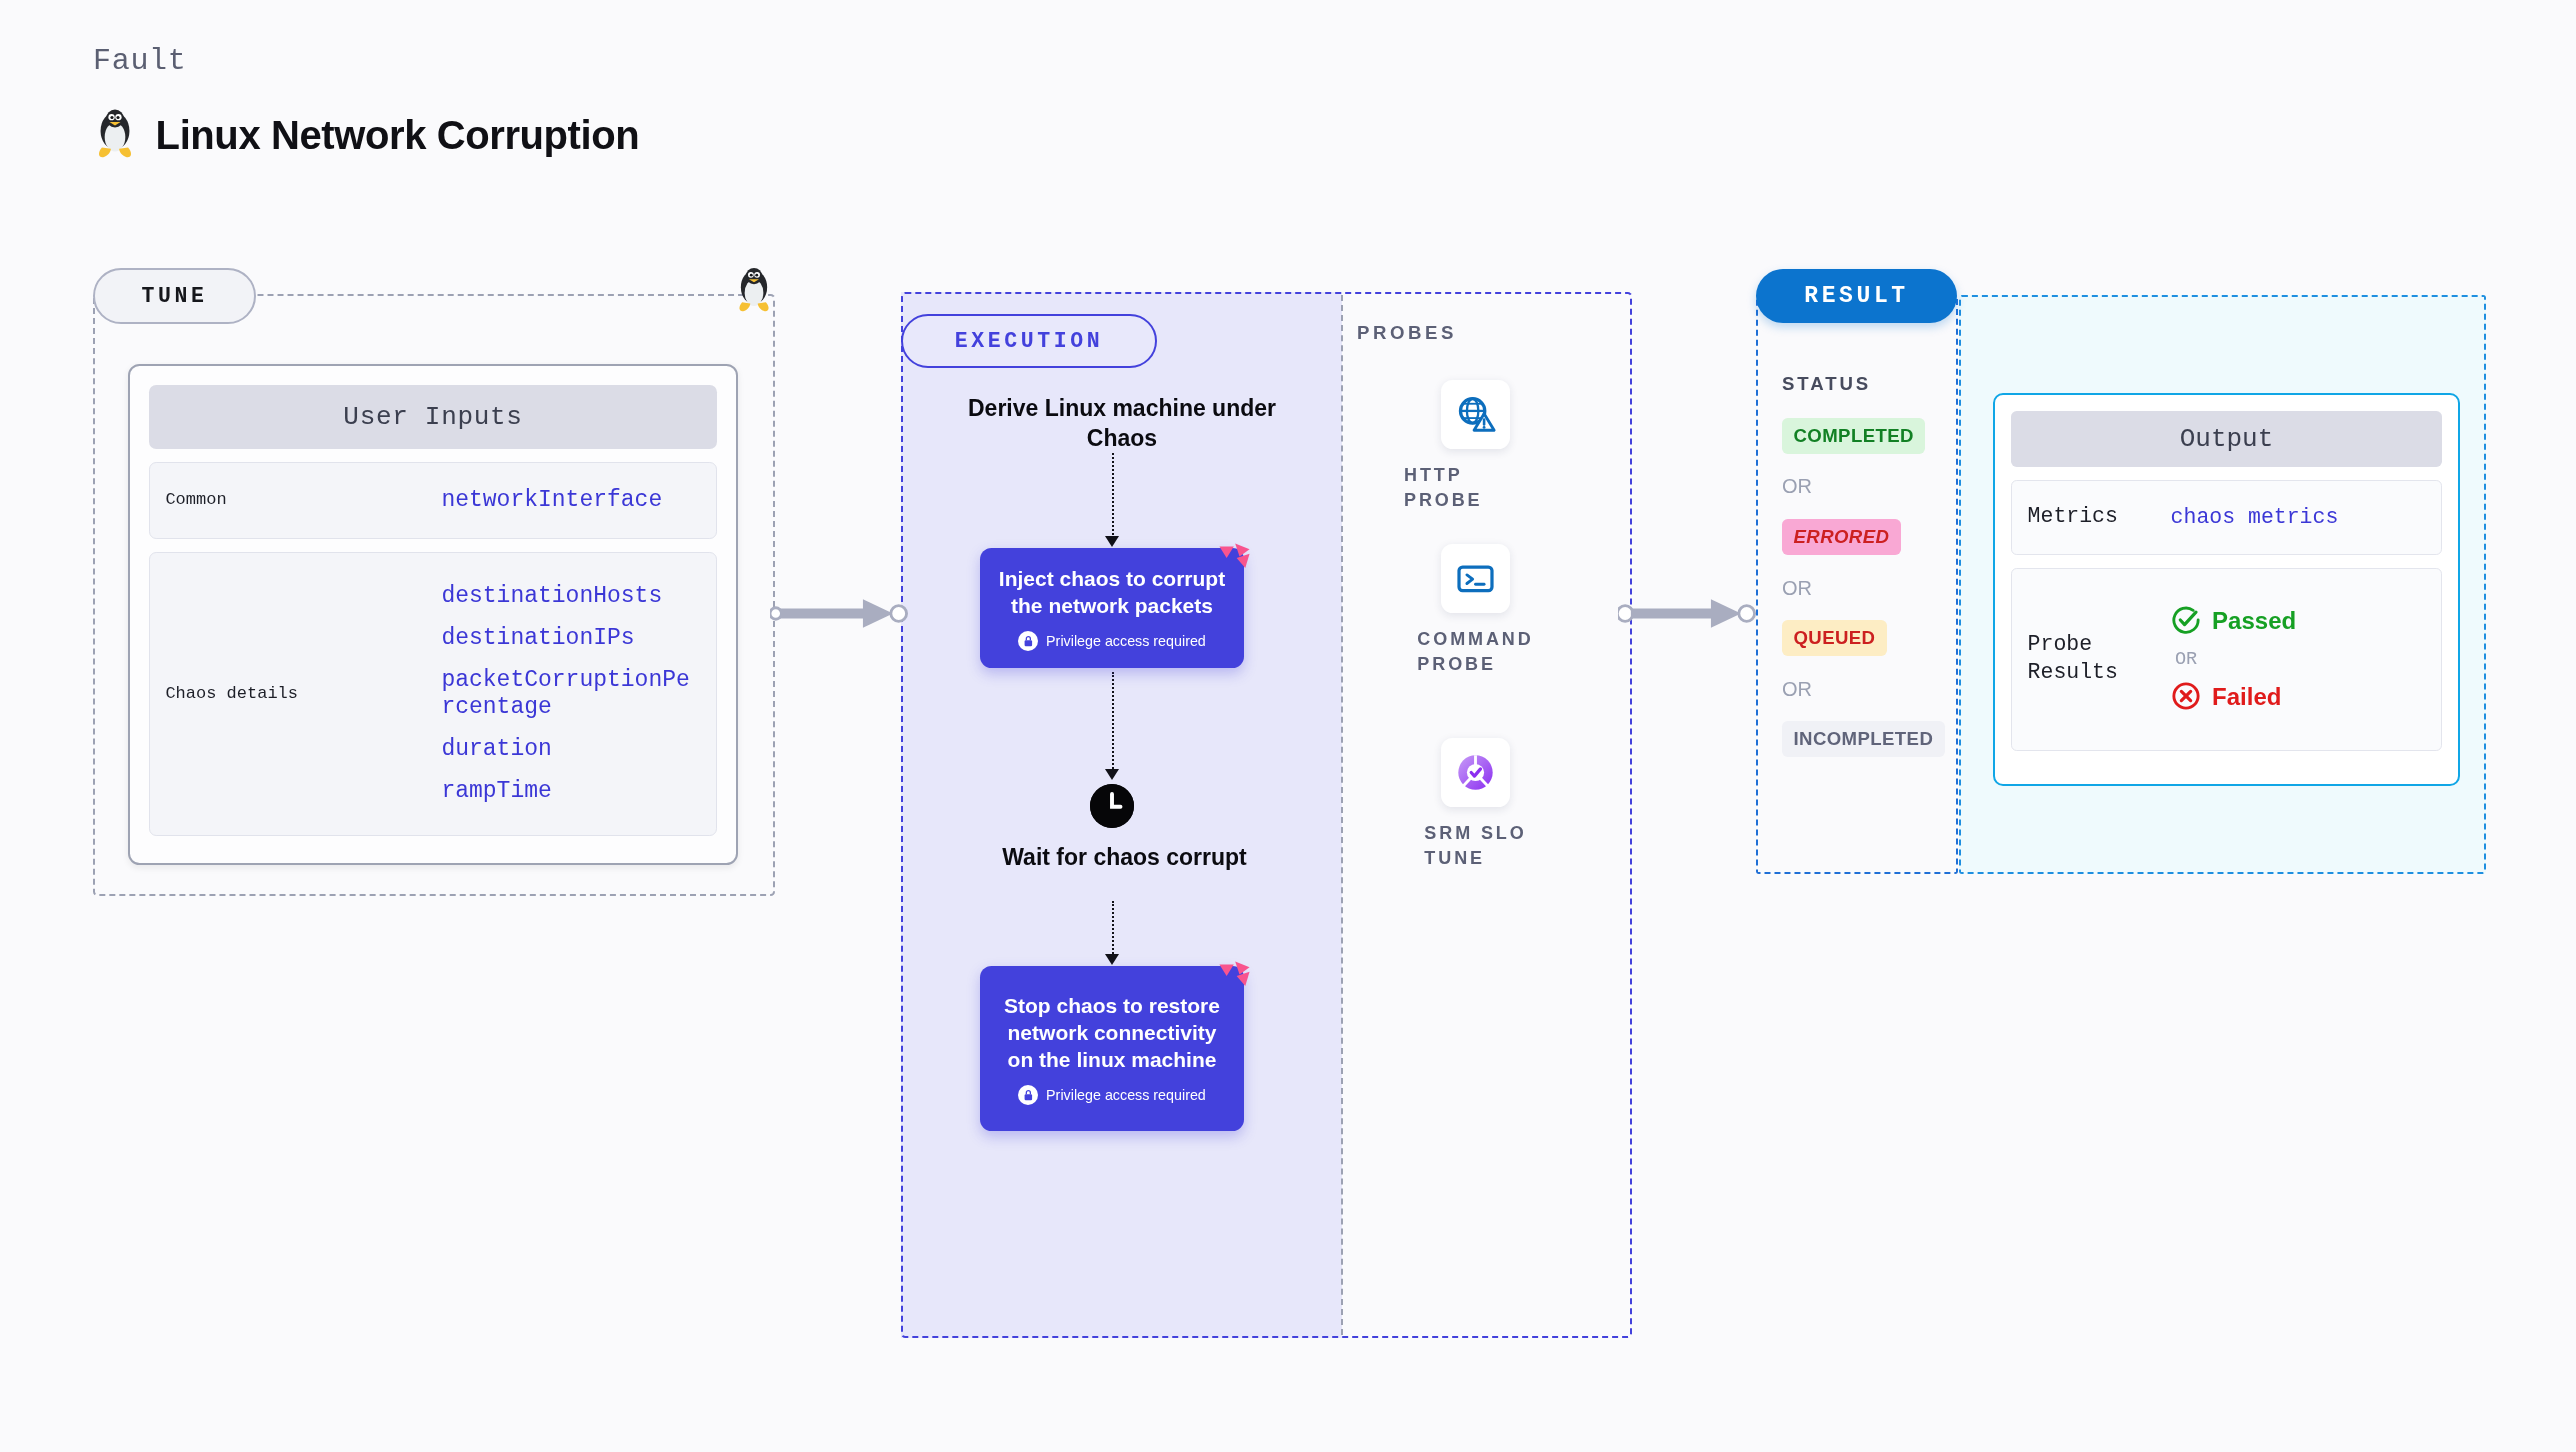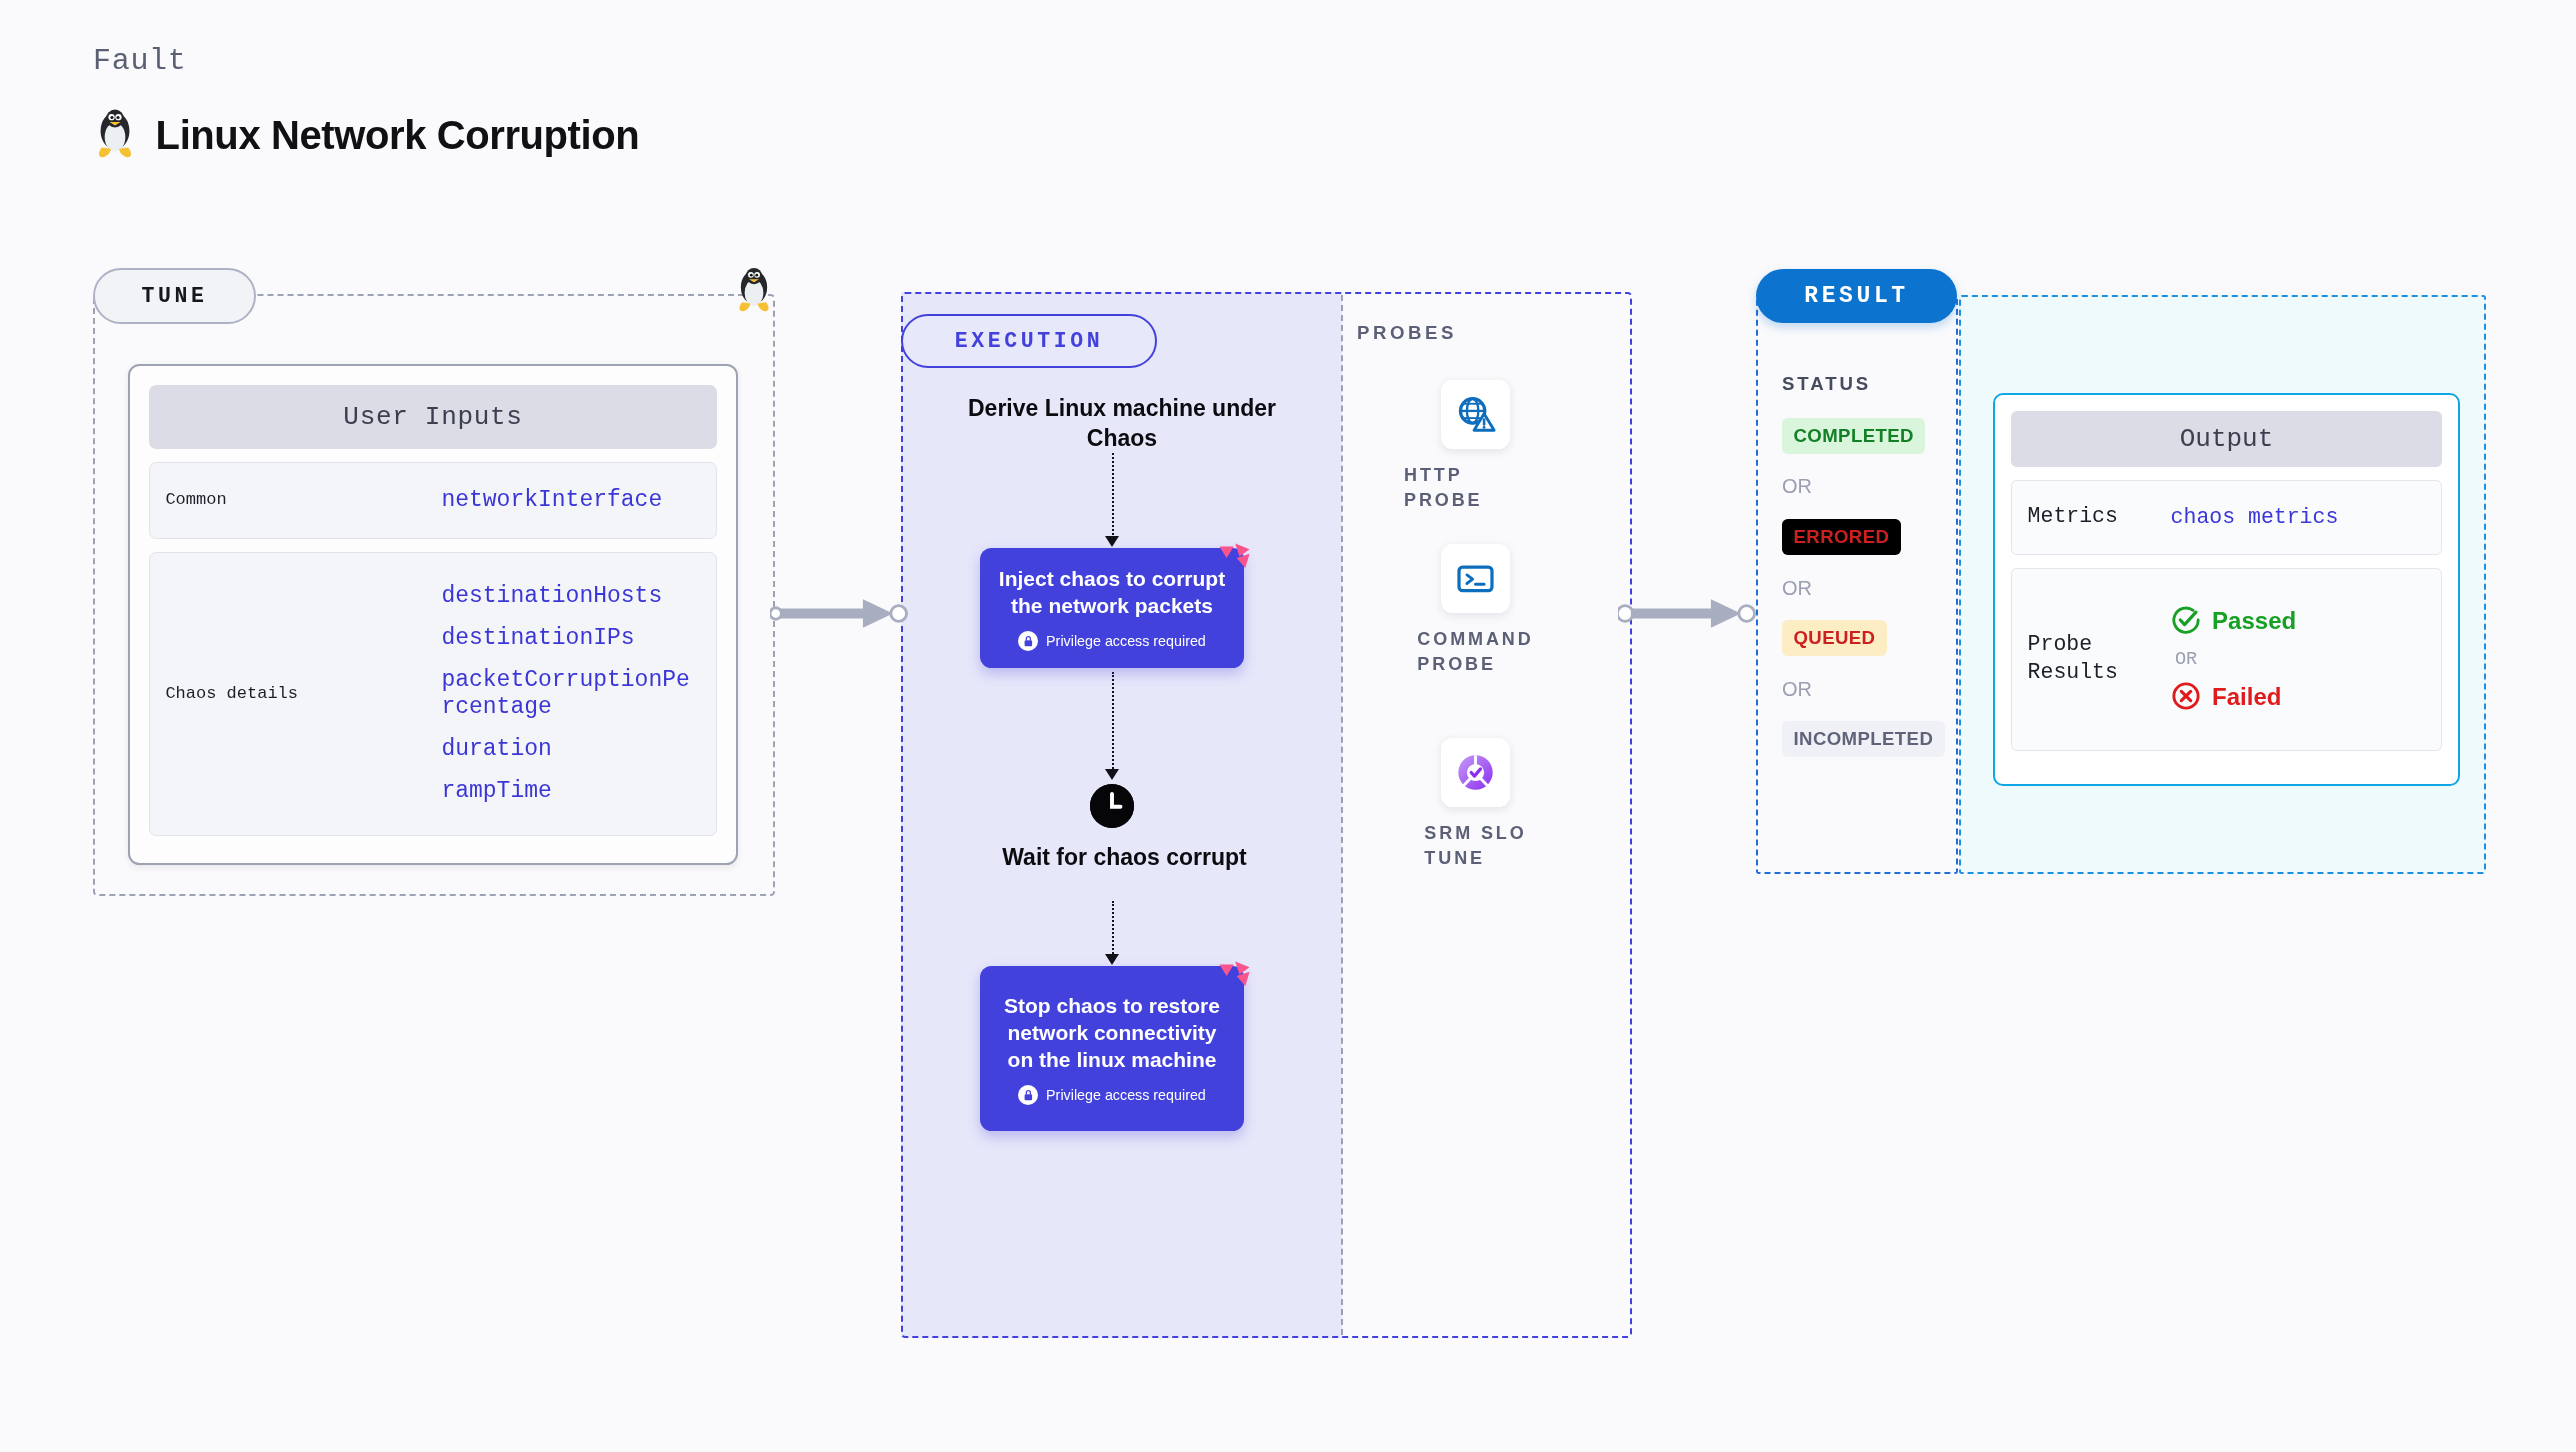--- a/index.html
+++ b/index.html
@@ -178,21 +178,21 @@
   .status-badge {
     position: absolute; z-index: 4; border-radius: 5.7px;
     display: flex; align-items: center; justify-content: center;
     font-size: 18.6px; font-weight: bold; letter-spacing: 0.4px; padding: 0 11.5px; height: 36px;
   }
   .or-text {
     position: absolute; z-index: 4; font-size: 20px; color: #9aa0b2; font-weight: normal;
   }
   #badge-completed { left: 1782px; top: 418px; background: #d9f5dc; color: #128024; }
   #or-1            { left: 1782px; top: 475px; }
-  #badge-errored   { left: 1782px; top: 519px; background: #000000; color: #cc2020; }
+  #badge-errored   { left: 1782px; top: 519px; background: #f9a8d4; color: #cc2020; font-style: italic; }
   #or-2            { left: 1782px; top: 577px; }
   #badge-queued    { left: 1782px; top: 620px; background: #fdedc4; color: #cc2020; }
   #or-3            { left: 1782px; top: 678px; }
   #badge-incompleted { left: 1782px; top: 721px; background: #f0f1f6; color: #60647a; }
 
   
   #output-card {
     position: absolute; left: 1993px; top: 393px; width: 467px; height: 393px;
     background: #ffffff; border: 2.9px solid #10a6e6; border-radius: 10px; z-index: 4;
   }

